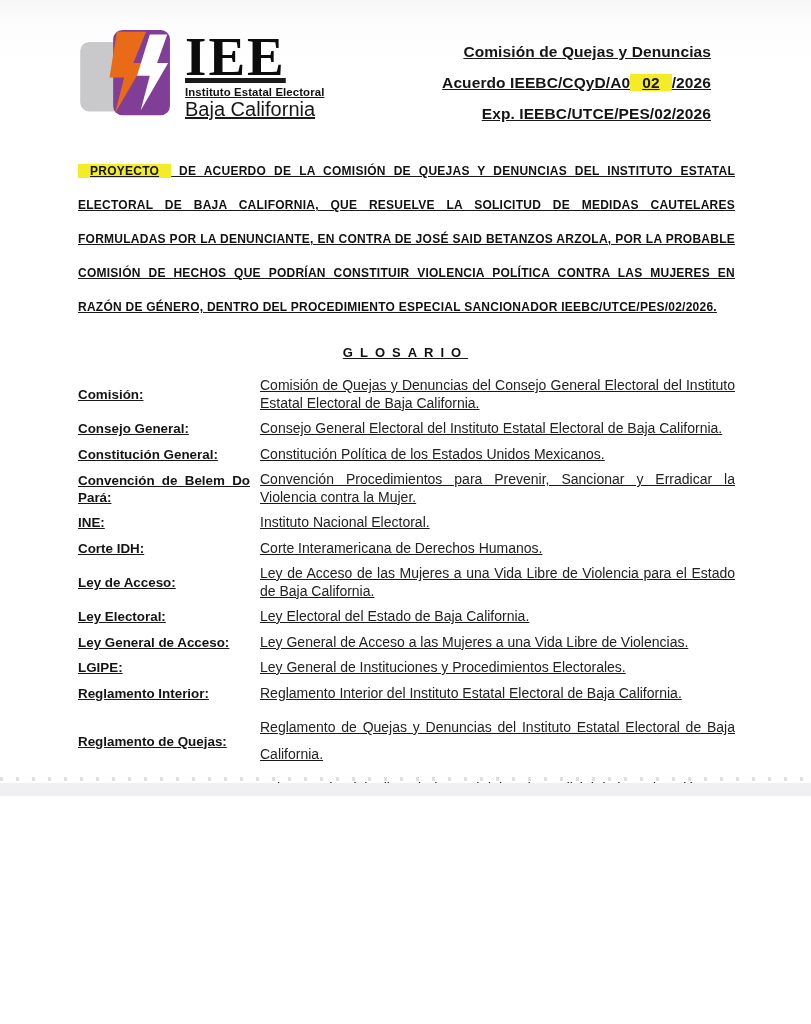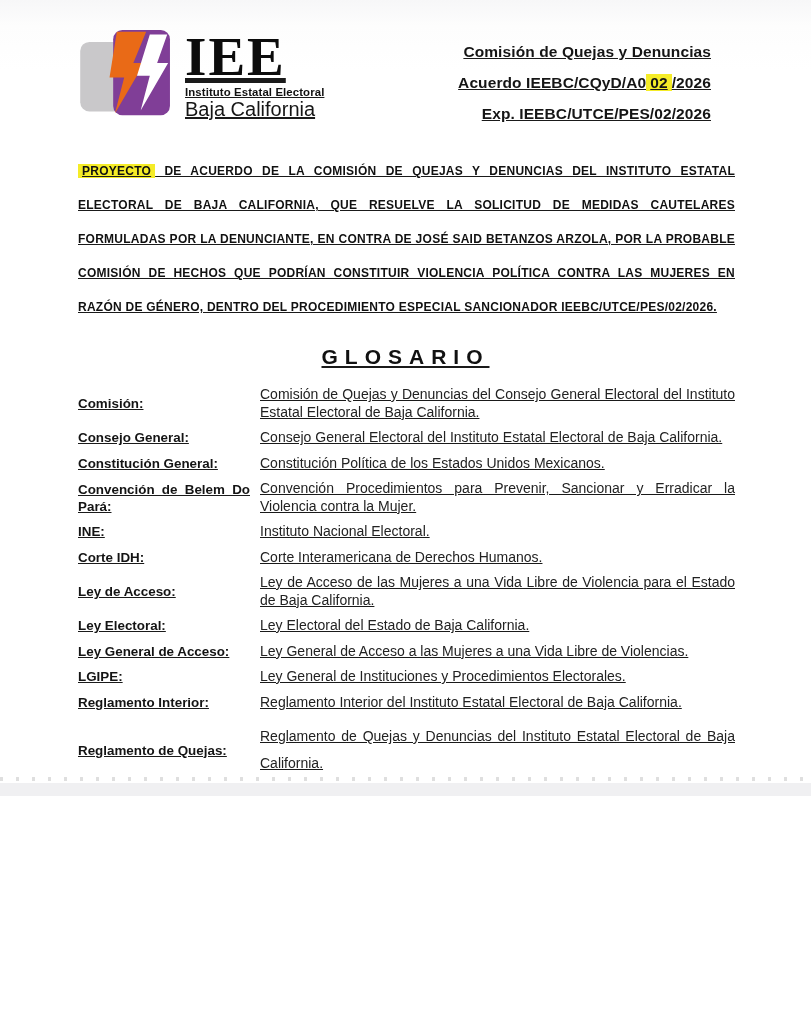--- a/index.html
+++ b/index.html
@@ -25,32 +25,32 @@
   }
   .logo-institute { font-size:11.4px; font-weight:bold; margin-top:4px; letter-spacing:.1px; color:#111; }
   .logo-state { font-size:20px; font-weight:400; line-height:23px; color:#161616; }
 
   .header-right {
     margin-left:auto; text-align:right; font-weight:bold;
     font-size:15.5px; line-height:31px; padding-top:6px; color:#151515;
     letter-spacing:.1px; white-space:nowrap;
   }
 
-  .hl { background:#f5ec28; padding:0 4px; }
+  .hl { background:#f5ec28; padding:0 12px; }
 
   
   .lead {
     margin:25px 76px 0 78px;
     font-weight:bold; font-size:12px; line-height:34px;
     text-align:justify; letter-spacing:.25px; color:#111;
   }
 
   
   .glosario-title {
-    text-align:center; font-size:21px; font-weight:bold;
+    text-align:center; font-size:13px; font-weight:bold;
     letter-spacing:7px; margin:21px 0 17px 0; color:#111;
   }
   .glossary { margin:0 76px 0 78px; display:flex; flex-direction:column; gap:8px; }
   .grow { display:flex; align-items:center; }
   .term {
     flex:none; width:172px; font-weight:bold; font-size:13.4px;
     line-height:17px; text-align:justify; color:#141414;
   }
   .def {
     flex:1; margin-left:10px; font-size:14px; line-height:17.5px;

